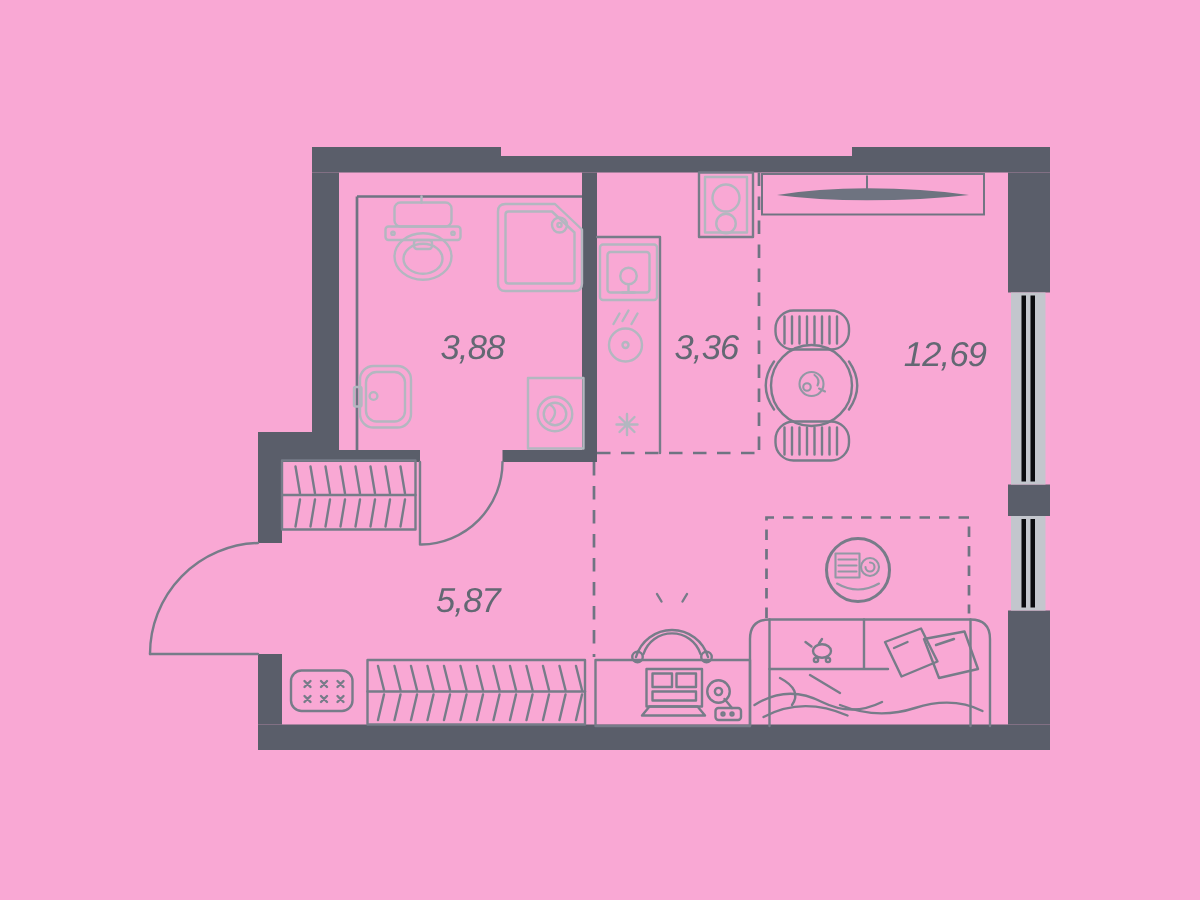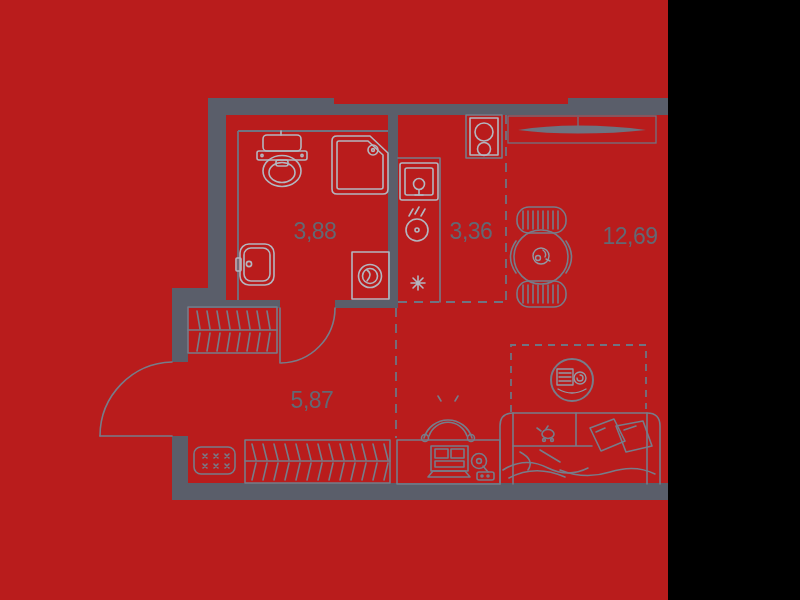--- a/index.html
+++ b/index.html
@@ -1,16 +1,16 @@
 <!DOCTYPE html>
 <html><head>
 <meta charset="utf-8">
 <style>
   html,body{margin:0;padding:0;background:#000;}
-  .stage{position:relative;width:668px;height:600px;background:#b91c1c;overflow:hidden;}
+  .stage{position:relative;width:800px;height:600px;background:#f9a8d4;overflow:hidden;font-style:italic;}
   svg{display:block}
   .wall{fill:#5a5e6a;stroke:none}
   .fx{stroke:#b3b7c0;fill:none;stroke-width:1.6;stroke-linecap:round;stroke-linejoin:round}
   .fn{stroke:#777c89;fill:none;stroke-width:1.6;stroke-linecap:round;stroke-linejoin:round}
   .fnl{stroke:#9298a4;fill:none;stroke-width:1.4;stroke-linecap:round;stroke-linejoin:round}
   .thin{stroke:#6f7482;fill:none;stroke-width:1.8}
   .dash{stroke:#6f7482;fill:none;stroke-width:1.8;stroke-dasharray:9 7}
   .dash2{stroke:#6f7482;fill:none;stroke-width:1.8;stroke-dasharray:7 6}
   .winfill{fill:#c3c6cd}
   .winbar{fill:#0a0b0f}

